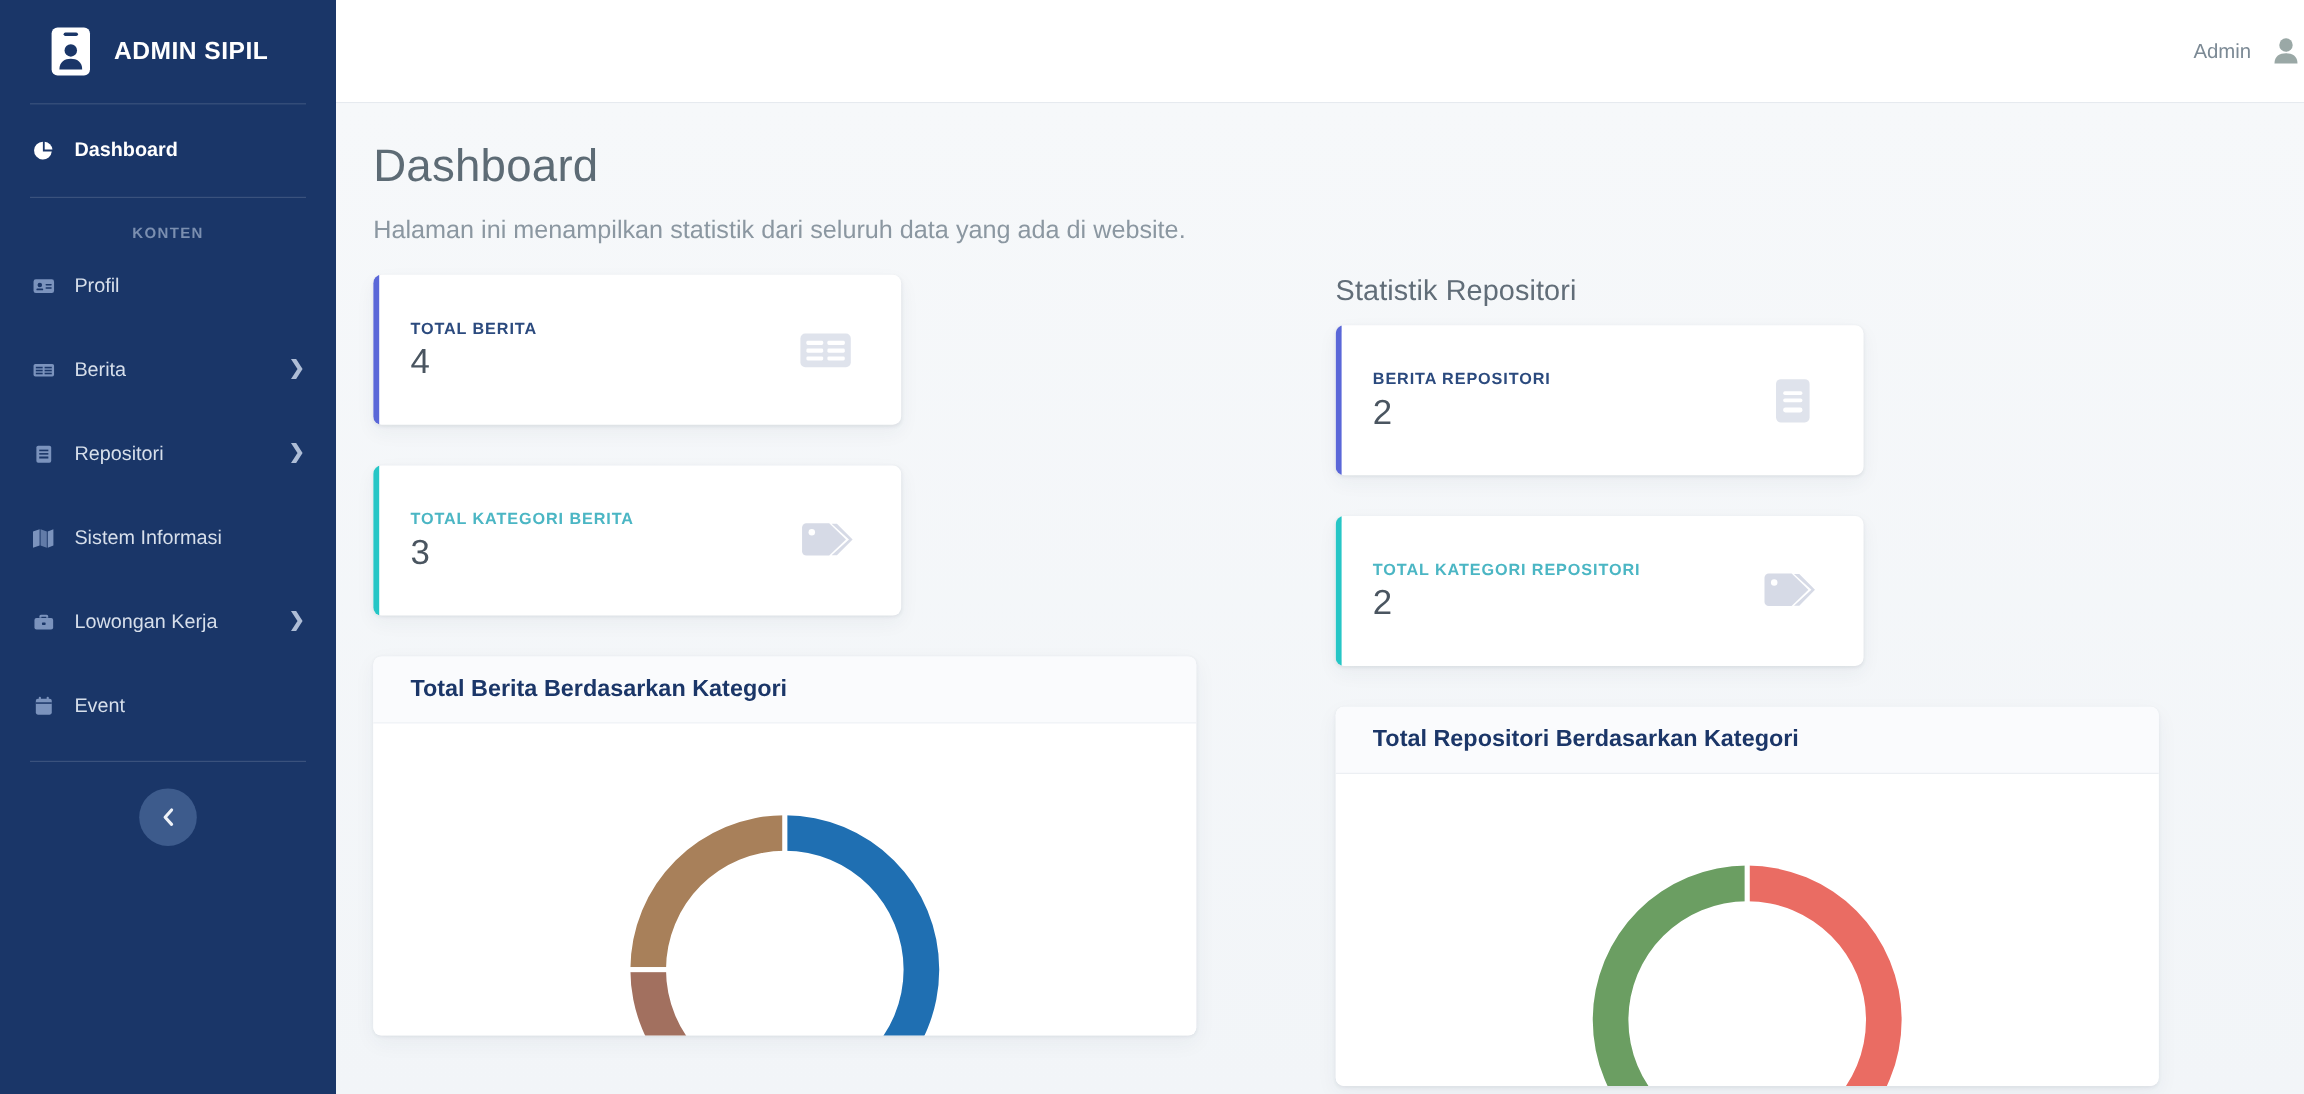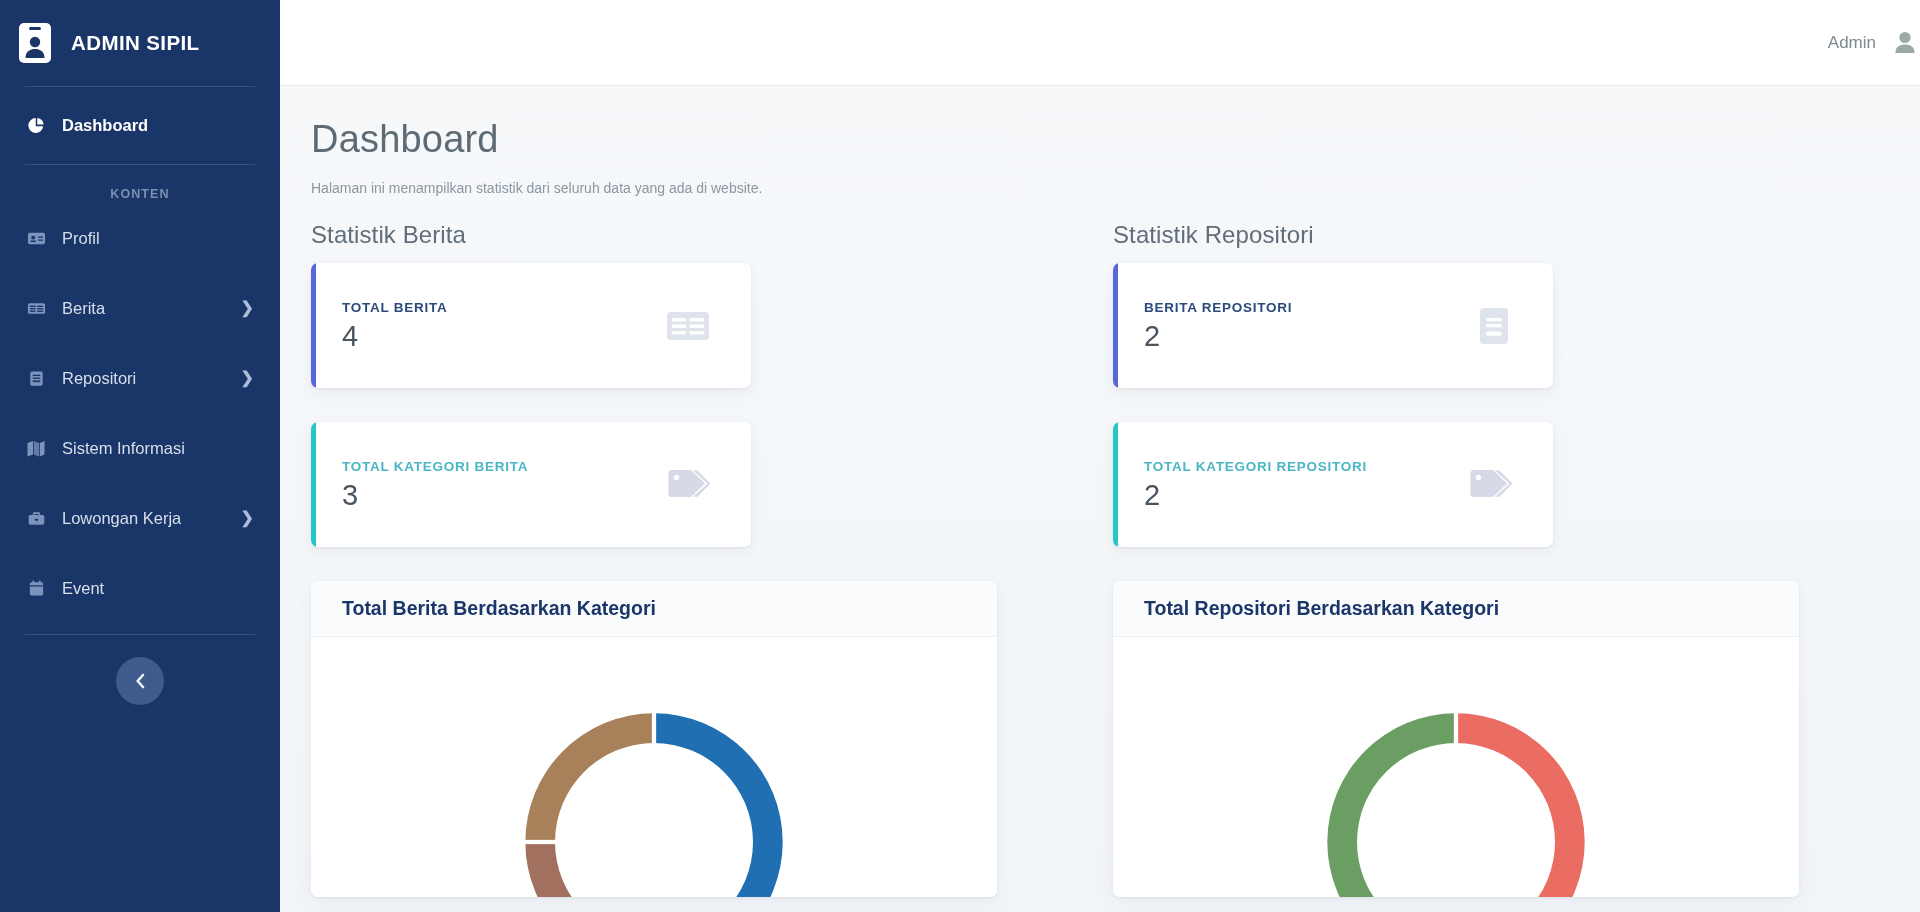--- a/index.html
+++ b/index.html
@@ -29,21 +29,21 @@
     background: #1a3668;
     position: relative;
     height: 912px;
     overflow: hidden;
   }
 
   .brand {
     height: 86px;
     display: flex;
     align-items: center;
-    padding-left: 18px;
+    padding-left: 42px;
     gap: 19px;
   }
   .brand-icon {
     width: 34px;
     height: 42px;
     flex: 0 0 auto;
     display: block;
   }
   .brand-text {
     color: #ffffff;
@@ -161,21 +161,21 @@
 
   h1.page-title {
     font-size: 38px;
     font-weight: normal;
     color: #5d6b75;
     letter-spacing: 0.2px;
     line-height: 1;
     margin-bottom: 22px;
   }
   .page-sub {
-    font-size: 14px;
+    font-size: 21px;
     color: #8b97a1;
     margin-bottom: 8px;
   }
   .page-sub2 {
     font-size: 14.5px;
     color: #8b97a1;
   }
   .page-sub2 b { color: #6a7780; font-weight: bold; }
   .page-sub2 a { color: #4a6fe0; text-decoration: none; }
 
@@ -407,21 +407,20 @@
     </header>
 
     <main id="content">
 
       <h1 class="page-title">Dashboard</h1>
       <div class="page-sub">Halaman ini menampilkan statistik dari seluruh data yang ada di website.</div>
 
       <div class="cols">
 
         <section class="col">
-          <h2 class="col-title">Statistik Berita</h2>
 
           <div class="statcard" style="--accent:#5a67d8; --accent-text:#2b4a7e;">
             <div class="txt">
               <div class="cap">TOTAL BERITA</div>
               <div class="num">4</div>
             </div>
             <svg class="big-ico" viewBox="0 0 46 46">
               <rect x="2" y="9" width="42" height="28" rx="4" fill="#dfe3ec"></rect>
               <rect x="7" y="15" width="14" height="3.4" rx="1.2" fill="#ffffff"></rect>
               <rect x="7" y="21.5" width="14" height="3.4" rx="1.2" fill="#ffffff"></rect>

